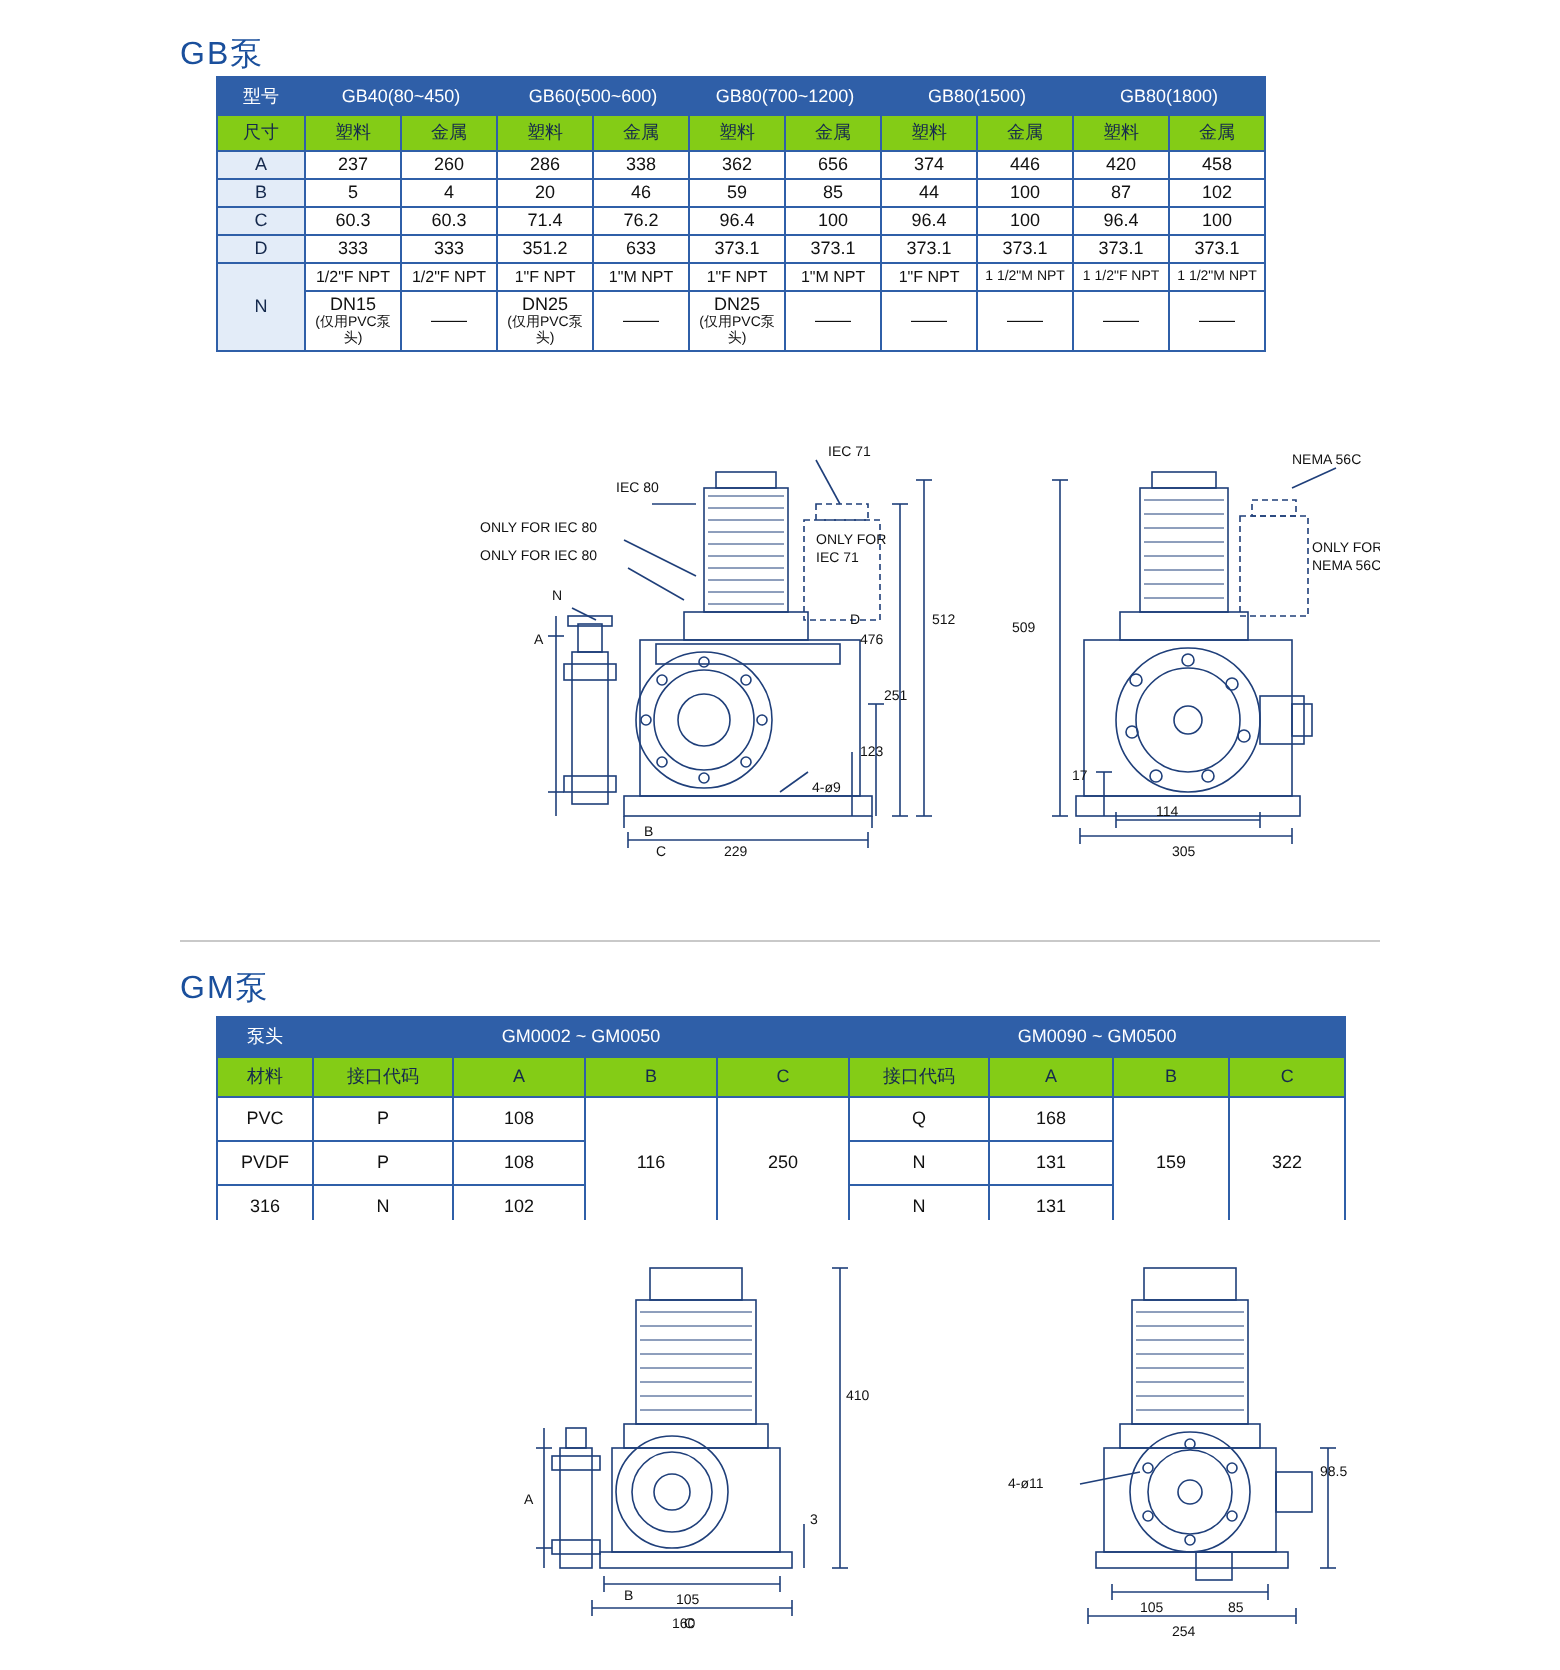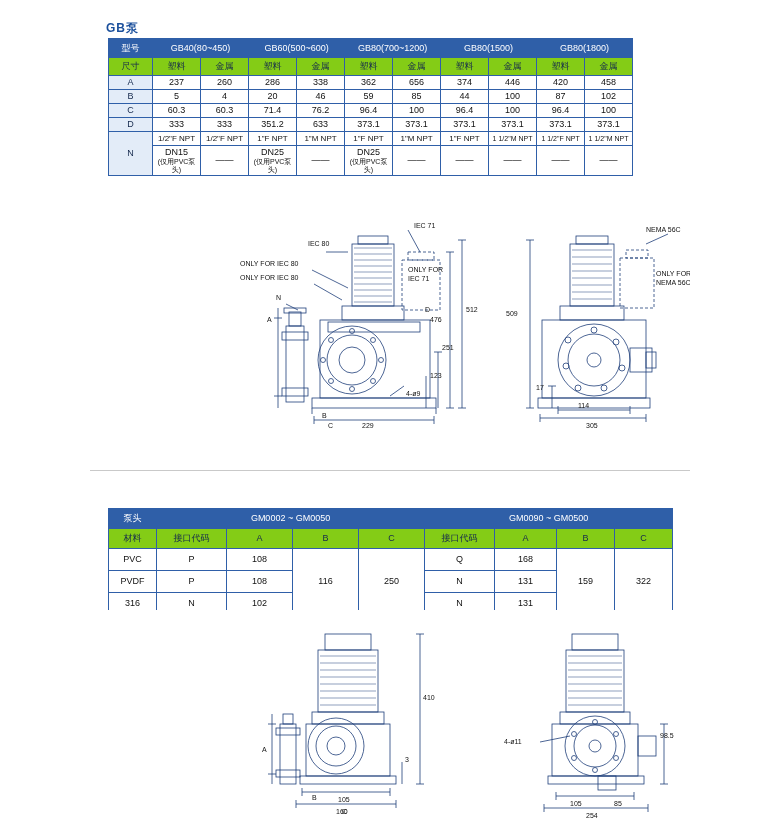--- a/index.html
+++ b/index.html
@@ -20,25 +20,25 @@
     width: 780px;
     height: 835px;
   }
   
   .section {
     position: absolute;
     left: 90px;
     width: 600px;
   }
   .sec-title {
-    font-size: 12px;
-    font-weight: bold;
+    font-size: 16px;
+    font-weight: normal;
     color: #1a4f9c;
     letter-spacing: 1px;
-    margin: 0 0 6px 16px;
+    margin: 0 0 6px 0;
     padding: 0;
     line-height: 20px;
   }
   
   table.spec {
     border-collapse: collapse;
     table-layout: fixed;
     font-size: 9px;
     color: #111;
     background: #fff;
@@ -386,20 +386,23 @@
         <text x="416" y="116">509</text>
         <text x="446" y="190">17</text>
         <text x="488" y="208">114</text>
         <text x="496" y="228">305</text>
       </g>
     </svg>
   </div>
 
   <div class="divider" style="top:470px;"></div>
 
+  <div class="section" style="top:485px;">
+    <h2 class="sec-title">GM泵</h2>
+  </div>
 
   <table class="spec" style="position:absolute; left:108px; top:508px; width:564px;padding-left:28px;">
     <colgroup>
       <col style="width:48px">
       <col style="width:70px">
         <col style="width:66px">
         <col style="width:66px">
         <col style="width:66px">
       <col style="width:70px">
         <col style="width:62px">

